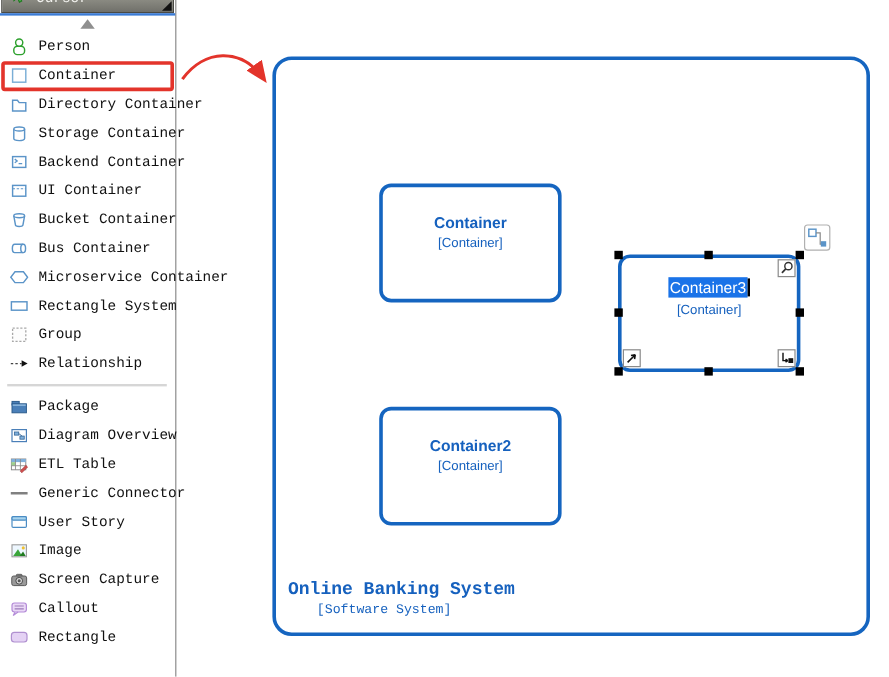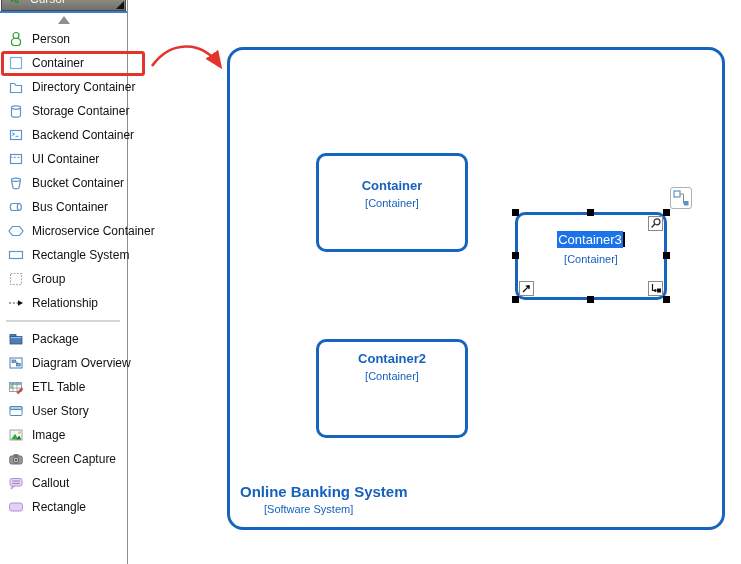--- a/index.html
+++ b/index.html
@@ -1,22 +1,22 @@
 <!DOCTYPE html>
 <html><head>
 <meta charset="utf-8">
 <style>
   * { margin:0; padding:0; box-sizing:border-box; }
   html,body { width:741px; height:564px; overflow:hidden; background:#fff;
               font-family:"Liberation Sans", sans-serif; }
   body { position:relative; }
 
   
-  .sidebar { position:absolute; left:0; top:0; width:128px; height:564px;
-             background:#fff; border-right:1px solid #8c8c8c; }
+  .sidebar { position:absolute; left:0; top:0; width:147px; height:564px;
+             background:#fff; border-right:1px solid #8c8c8c;font-family:Liberation Mono, monospace; }
   .cursor-btn { position:absolute; left:1px; right:1px; top:-13px; height:24px;
                 background:linear-gradient(#a9a99e,#70706a);
                 border:1px solid #4a4a44; color:#f2f2ee;
                 display:flex; align-items:center; gap:7px; padding-left:7px;
                 font-size:12px; }
   .cursor-corner { position:absolute; right:1px; bottom:1px; width:0; height:0;
                    border-left:8px solid transparent; border-bottom:8px solid #111; }
   .focus-line { position:absolute; left:0; right:0; top:11px; height:2px; background:#3a7bd5; }
   .scroll-up { position:absolute; left:0; right:0; top:14px; height:12px;
                display:flex; justify-content:center; align-items:center; }
@@ -27,31 +27,31 @@
             font-size:12px; color:#111; white-space:nowrap; }
   .p-item svg { flex:0 0 16px; }
   .p-sep { height:12px; display:flex; align-items:center; padding:0 6px; }
   .p-sep i { display:block; width:100%; height:2px; background:#d6d6d6; }
   .hl-box { position:absolute; left:1px; top:51px; width:144px; height:25px;
             border:3px solid #E3342B; border-radius:3px; pointer-events:none; }
 
   
   .boundary { position:absolute; left:227px; top:47px; width:498px; height:483px;
               border:3px solid #1565C0; border-radius:16px; background:#fff; }
-  .boundary-label { position:absolute; left:10px; bottom:12px; }
+  .boundary-label { position:absolute; left:10px; bottom:12px;font-family:Liberation Mono, monospace; }
   .boundary-label .t { font-size:15px; font-weight:bold; color:#1661BE; }
   .boundary-label .s { font-size:11px; color:#1661BE; margin-top:3px;padding-left:24px; }
 
   .node { position:absolute; background:#fff; border:3px solid #1565C0; border-radius:10px;
           display:flex; flex-direction:column; align-items:center; }
   .node .title { font-size:13px; font-weight:bold; color:#1661BE; }
   .node .sub { font-size:11px; color:#1661BE; margin-top:4px; }
   .n1 { left:316px; top:153px; width:152px; height:99px; padding-top:22px; }
-  .n2 { left:316px; top:339px; width:152px; height:99px; padding-top:9px; }
-  .n3 { left:515px; top:212px; width:152px; height:88px; padding-top:15px; overflow:visible; }
+  .n2 { left:316px; top:339px; width:152px; height:99px; padding-top:22px; }
+  .n3 { left:515px; top:212px; width:152px; height:98px; padding-top:15px; overflow:visible; }
 
   .edit-line { display:flex; align-items:center; background:#fff; height:19px; }
   .edit-sel { background:#1A73E8; color:#fff; font-size:13px; padding:1px 1px; }
   .caret { display:inline-block; width:2px; height:15px; background:#000; }
 
   .handle { position:absolute; width:7px; height:7px; background:#000; }
   .h-nw{left:-6px;top:-6px} .h-n{left:calc(50% - 4px);top:-6px} .h-ne{right:-6px;top:-6px}
   .h-w{left:-6px;top:calc(50% - 4px)} .h-e{right:-6px;top:calc(50% - 4px)}
   .h-sw{left:-6px;bottom:-6px} .h-s{left:calc(50% - 4px);bottom:-6px} .h-se{right:-6px;bottom:-6px}
 
@@ -209,20 +209,26 @@
         <rect x="1.5" y="3.5" width="12" height="2.6" fill="#7fb0dc"></rect>
         <rect x="1.5" y="6.1" width="3.4" height="3" fill="#9ed08e"></rect>
         <line x1="4.9" y1="3.5" x2="4.9" y2="12.5" stroke="#888" stroke-width="0.7"></line>
         <line x1="9" y1="3.5" x2="9" y2="12.5" stroke="#888" stroke-width="0.7"></line>
         <line x1="1.5" y1="9.1" x2="13.5" y2="9.1" stroke="#888" stroke-width="0.7"></line>
         <polygon points="8.8,13.6 13.6,8.8 15,10.2 10.2,15" fill="#d05050" stroke="#a03030" stroke-width="0.5"></polygon>
       </svg>
       <span>ETL Table</span>
     </div>
 
+    <div class="p-item">
+      <svg width="16" height="16" viewBox="0 0 16 16">
+        <line x1="1" y1="8" x2="15" y2="8" stroke="#808080" stroke-width="2"></line>
+      </svg>
+      <span>Generic Connector</span>
+    </div>
 
     <div class="p-item">
       <svg width="16" height="16" viewBox="0 0 16 16">
         <rect x="2" y="3.5" width="12" height="9" rx="1" fill="#fff" stroke="#4a8cc4" stroke-width="1"></rect>
         <rect x="2" y="3.5" width="12" height="3" rx="1" fill="#a8d4ee" stroke="#4a8cc4" stroke-width="1"></rect>
       </svg>
       <span>User Story</span>
     </div>
 
     <div class="p-item">

